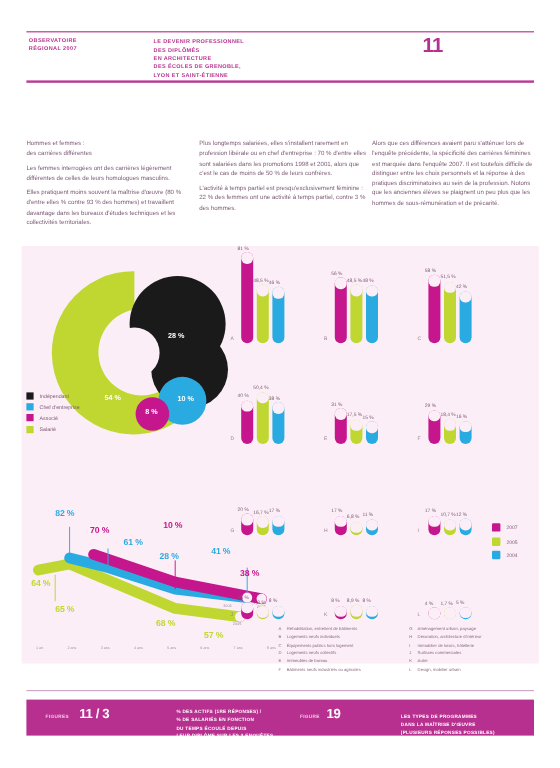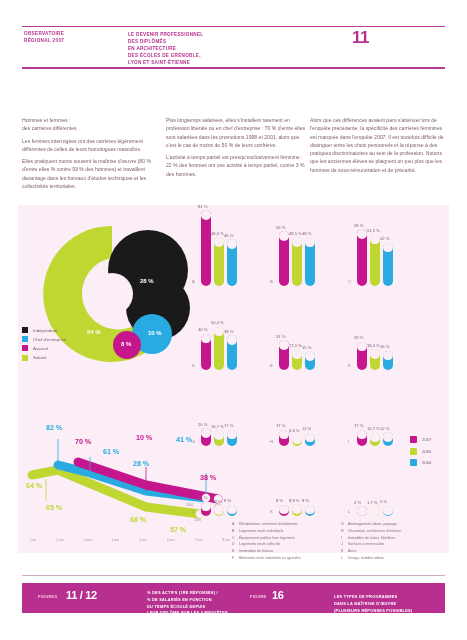--- a/index.html
+++ b/index.html
@@ -216,21 +216,21 @@
       <line x1="72" y1="42" x2="72" y2="58" stroke="#29abe2" stroke-width="0.8"></line>
       <line x1="128" y1="52" x2="128" y2="76" stroke="#c6168d" stroke-width="0.8"></line>
       <line x1="28" y1="64" x2="28" y2="86" stroke="#bfd730" stroke-width="0.8"></line>
       <line x1="188" y1="58" x2="188" y2="79" stroke="#29abe2" stroke-width="0.8"></line>
     </svg>
     <span class="ln-lbl" style="left:28px; top:8px; color:#29abe2">82 %</span>
     <span class="ln-lbl" style="left:57px; top:22px; color:#c6168d">70 %</span>
     <span class="ln-lbl" style="left:85px; top:32px; color:#29abe2">61 %</span>
     <span class="ln-lbl" style="left:118px; top:18px; color:#c6168d">10 %</span>
     <span class="ln-lbl" style="left:115px; top:44px; color:#29abe2">28 %</span>
-    <span class="ln-lbl" style="left:158px; top:20px; color:#29abe2">41 %</span>
+    <span class="ln-lbl" style="left:158px; top:40px; color:#29abe2">41 %</span>
     <span class="ln-lbl" style="left:182px; top:58px; color:#c6168d">38 %</span>
     <span class="ln-lbl" style="left:8px; top:66px; color:#bfd730">64 %</span>
     <span class="ln-lbl" style="left:28px; top:88px; color:#bfd730">65 %</span>
     <span class="ln-lbl" style="left:112px; top:100px; color:#bfd730">68 %</span>
     <span class="ln-lbl" style="left:152px; top:110px; color:#bfd730">57 %</span>
     <span class="ln-yr" style="left:168px; top:88px">2004</span>
     <span class="ln-yr" style="left:196px; top:89px">2007</span>
     <span class="ln-yr" style="left:176px; top:103px">2005</span>
     <div class="ln-axis">
       <span>1 an</span>
@@ -443,29 +443,29 @@
       <div><span class="kk">H</span><span>Décoration, architecture d'intérieur</span></div>
       <div><span class="kk">I</span><span>Immobilier de loisirs, hôtellerie</span></div>
       <div><span class="kk">J</span><span>Surfaces commerciales</span></div>
       <div><span class="kk">K</span><span>Autre</span></div>
       <div><span class="kk">L</span><span>Design, mobilier urbain</span></div>
     </div>
 
   <div class="foot-rule"></div>
   <div class="footer">
     <span class="f-cap" style="left:16px; top:11px">FIGURES</span>
-    <span class="f-num" style="left:44px; top:6px">11 / 12</span>
+    <span class="f-num" style="left:44px; top:6px">11 / 3</span>
     <div class="f-txt" style="left:125px; top:7px">
       <div>% DES ACTIFS (1RE RÉPONSES) /</div>
       <div>% DE SALARIÉS EN FONCTION</div>
       <div>DU TEMPS ÉCOULÉ DEPUIS</div>
       <div>LEUR DIPLÔME SUR LES 3 ENQUÊTES</div>
     </div>
     <span class="f-cap" style="left:228px; top:11px">FIGURE</span>
-    <span class="f-num" style="left:250px; top:6px">16</span>
+    <span class="f-num" style="left:250px; top:6px">19</span>
     <div class="f-txt" style="left:312px; top:11px">
       <div>LES TYPES DE PROGRAMMES</div>
       <div>DANS LA MAÎTRISE D'ŒUVRE</div>
       <div>(PLUSIEURS RÉPONSES POSSIBLES)</div>
     </div>
   </div>
 
 </div>
 
 </body></html>

